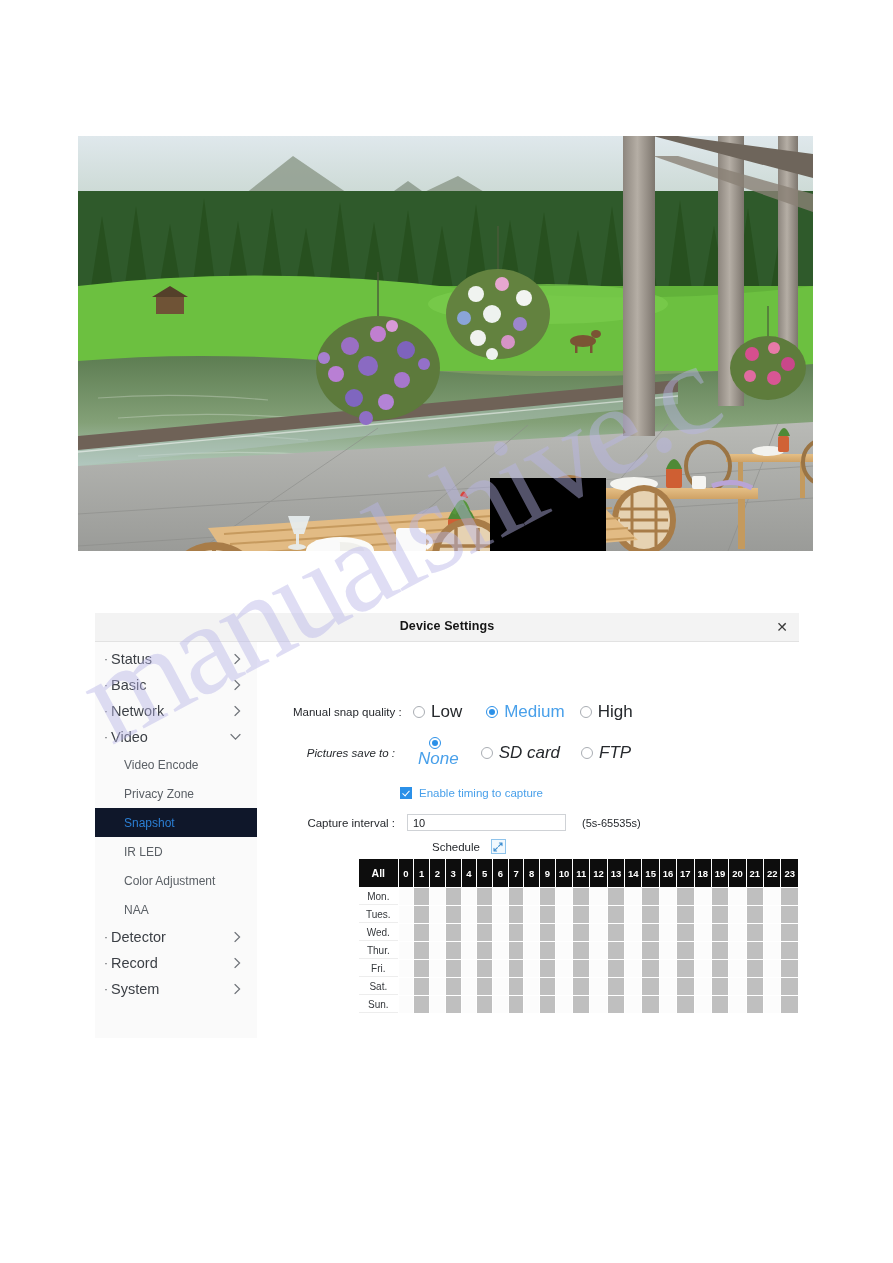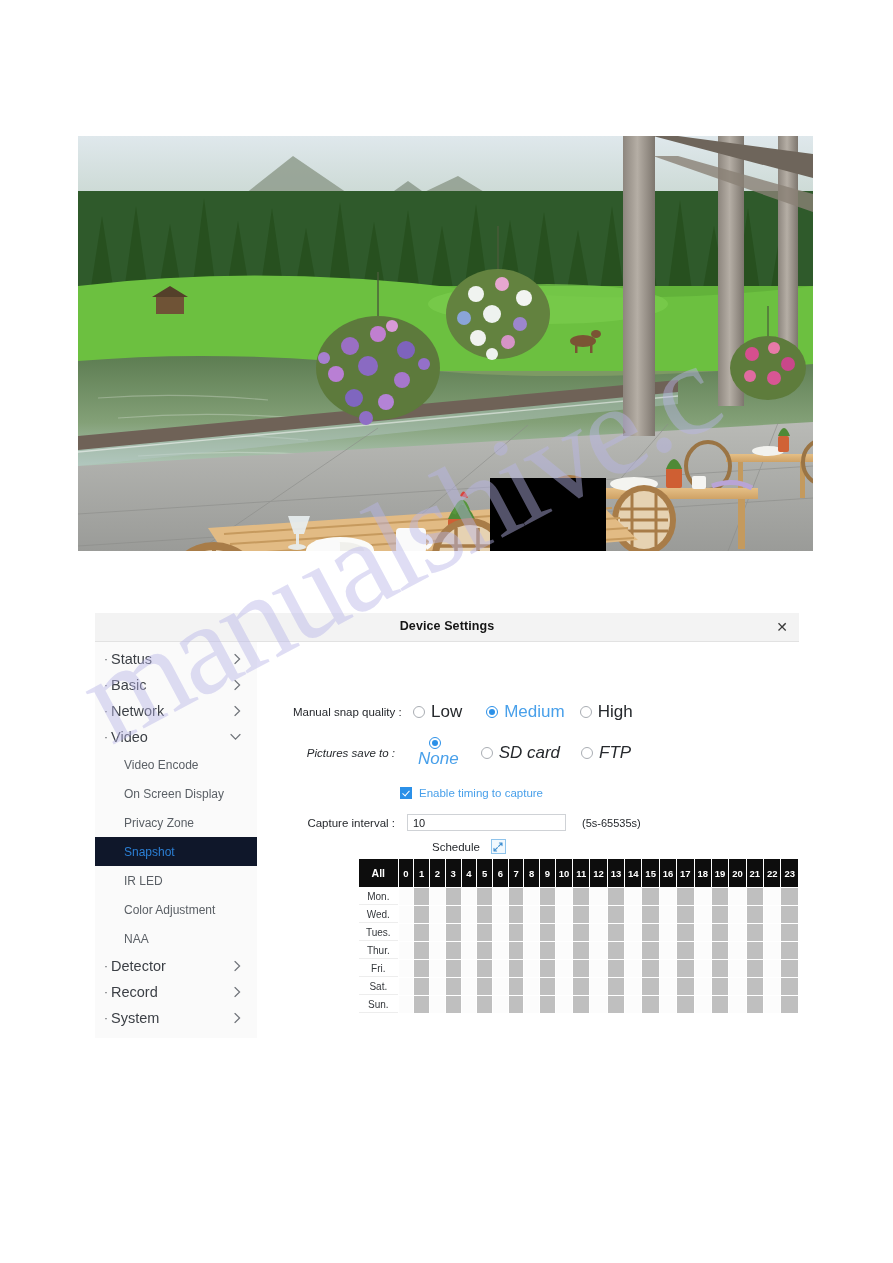--- a/index.html
+++ b/index.html
@@ -622,23 +622,20 @@
           <svg width="11" height="7" viewBox="0 0 11 7">
               <path d="M1 1 L5.5 5.6 L10 1" stroke="#70747a" stroke-width="1.2" fill="none" stroke-linecap="round"></path>
             </svg>
         </span>
       </div>
 
       <div class="nav-sub">
         <span>Video Encode</span>
       </div>
       <div class="nav-sub">
-        <span>On Screen Display</span>
-      </div>
-      <div class="nav-sub">
         <span>Privacy Zone</span>
       </div>
       <div class="nav-sub active">
         <span>Snapshot</span>
       </div>
       <div class="nav-sub">
         <span>IR LED</span>
       </div>
       <div class="nav-sub">
         <span>Color Adjustment</span>
@@ -784,21 +781,21 @@
                 <td class="slot"></td>
                 <td class="slot on"></td>
                 <td class="slot"></td>
                 <td class="slot on"></td>
                 <td class="slot"></td>
                 <td class="slot on"></td>
                 <td class="slot"></td>
                 <td class="slot on"></td>
               </tr>
               <tr>
-                <td class="day-label">Wed.</td>
+                <td class="day-label">Tues.</td>
                 <td class="slot"></td>
                 <td class="slot on"></td>
                 <td class="slot"></td>
                 <td class="slot on"></td>
                 <td class="slot"></td>
                 <td class="slot on"></td>
                 <td class="slot"></td>
                 <td class="slot on"></td>
                 <td class="slot"></td>
                 <td class="slot on"></td>
@@ -811,21 +808,21 @@
                 <td class="slot"></td>
                 <td class="slot on"></td>
                 <td class="slot"></td>
                 <td class="slot on"></td>
                 <td class="slot"></td>
                 <td class="slot on"></td>
                 <td class="slot"></td>
                 <td class="slot on"></td>
               </tr>
               <tr>
-                <td class="day-label">Tues.</td>
+                <td class="day-label">Wed.</td>
                 <td class="slot"></td>
                 <td class="slot on"></td>
                 <td class="slot"></td>
                 <td class="slot on"></td>
                 <td class="slot"></td>
                 <td class="slot on"></td>
                 <td class="slot"></td>
                 <td class="slot on"></td>
                 <td class="slot"></td>
                 <td class="slot on"></td>

